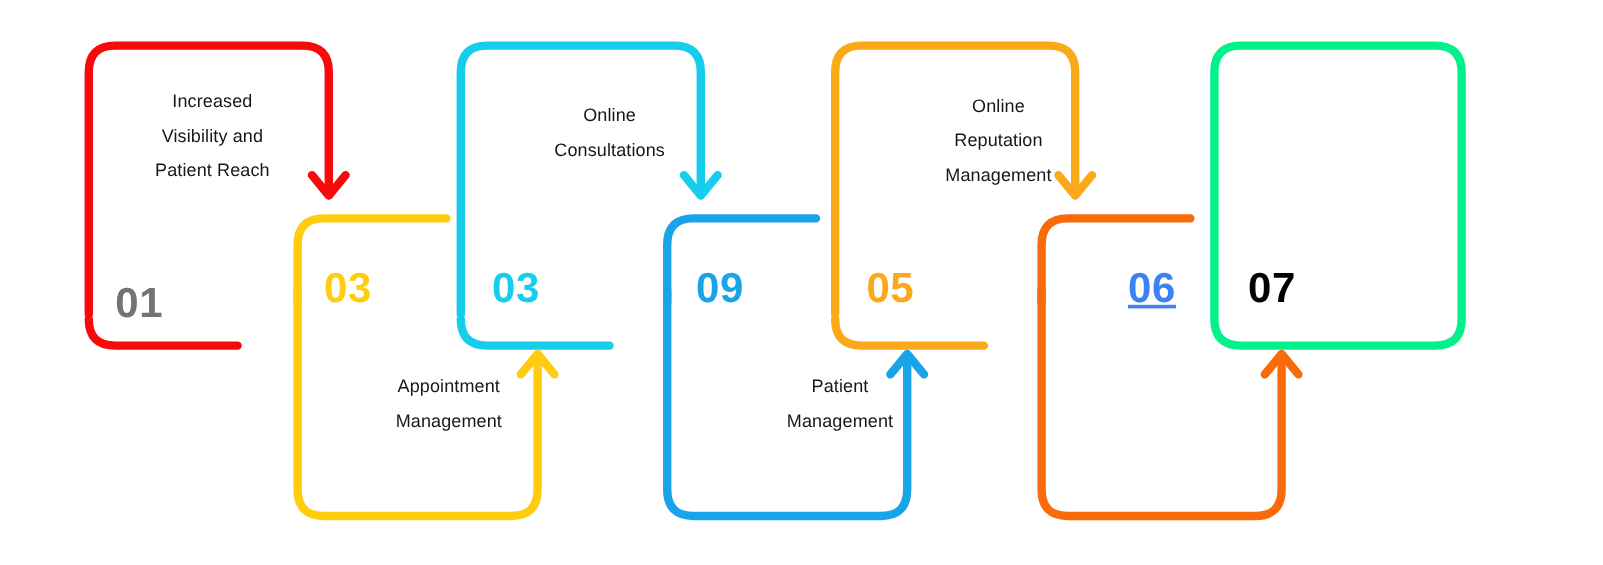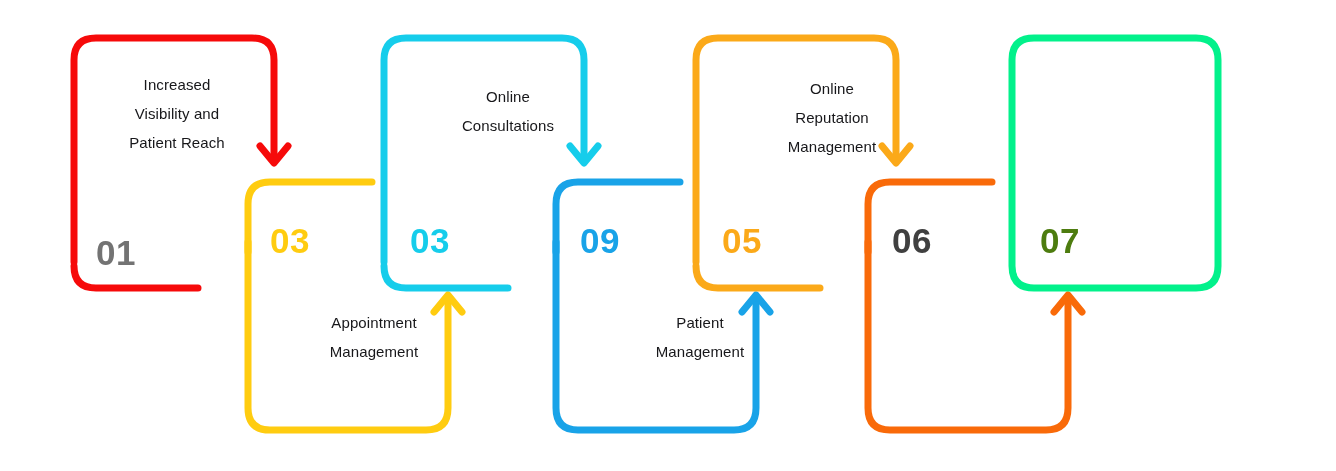--- a/index.html
+++ b/index.html
@@ -144,18 +144,18 @@
 
     <div class="step-title" style="left:580px;top:308px;width:240px;">Patient
 Management</div>
     <div class="step-number" style="left: 580px; top: 223px; color: rgb(25, 163, 232);">09</div>
 
     <div class="step-title" style="left:712px;top:74px;width:240px;">Online
 Reputation
 Management</div>
     <div class="step-number" style="left: 722px; top: 223px; color: rgb(251, 169, 25); text-align: center;">05</div>
 
-    <div class="step-number" style="left: 892px; top: 223px; color: #404040;">06</div>
+    <div class="step-number" style="left: 940px; top: 223px; color: #3b82f6; text-decoration: underline;">06</div>
 
-    <div class="step-number" style="left: 1040px; top: 223px; color: #4d7c0f;">07</div>
+    <div class="step-number" style="left: 1040px; top: 223px; color: #000000;">07</div>
   </div>
 
 </div>
 
 </body></html>

